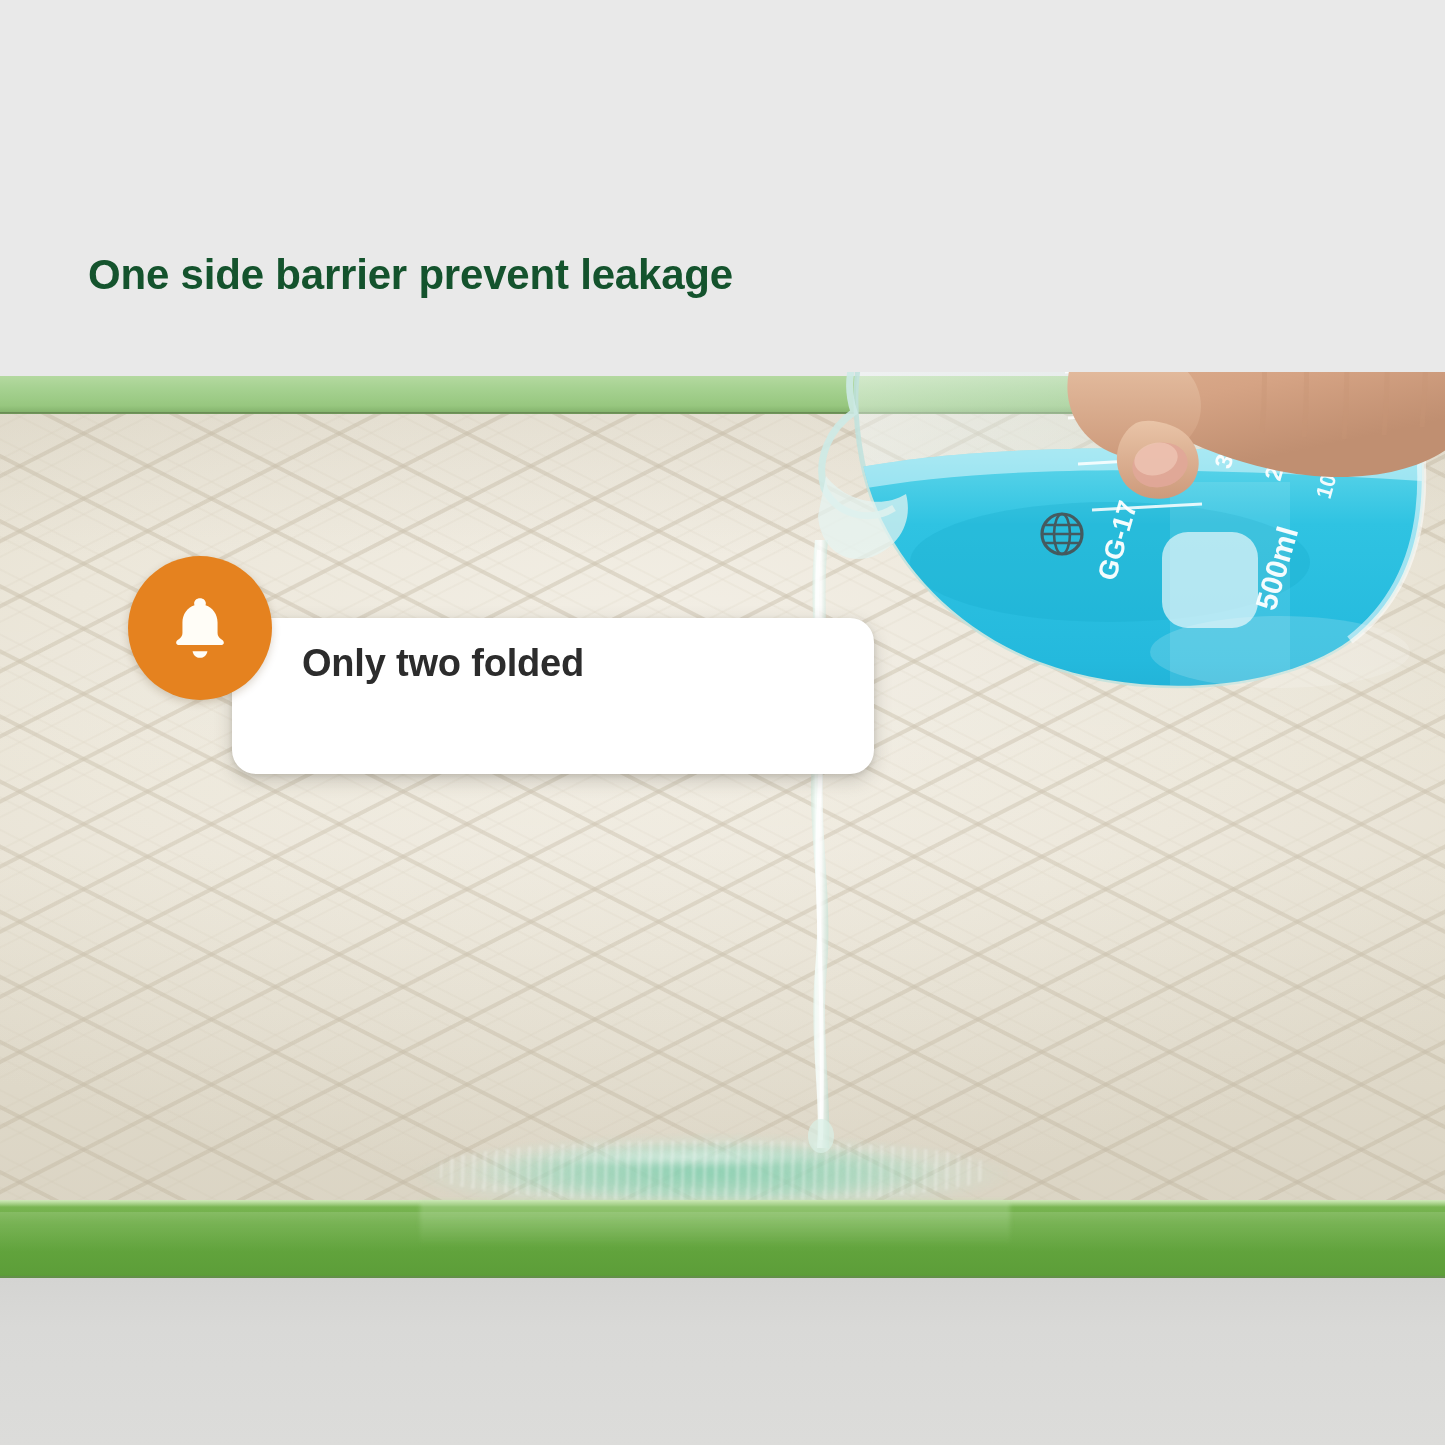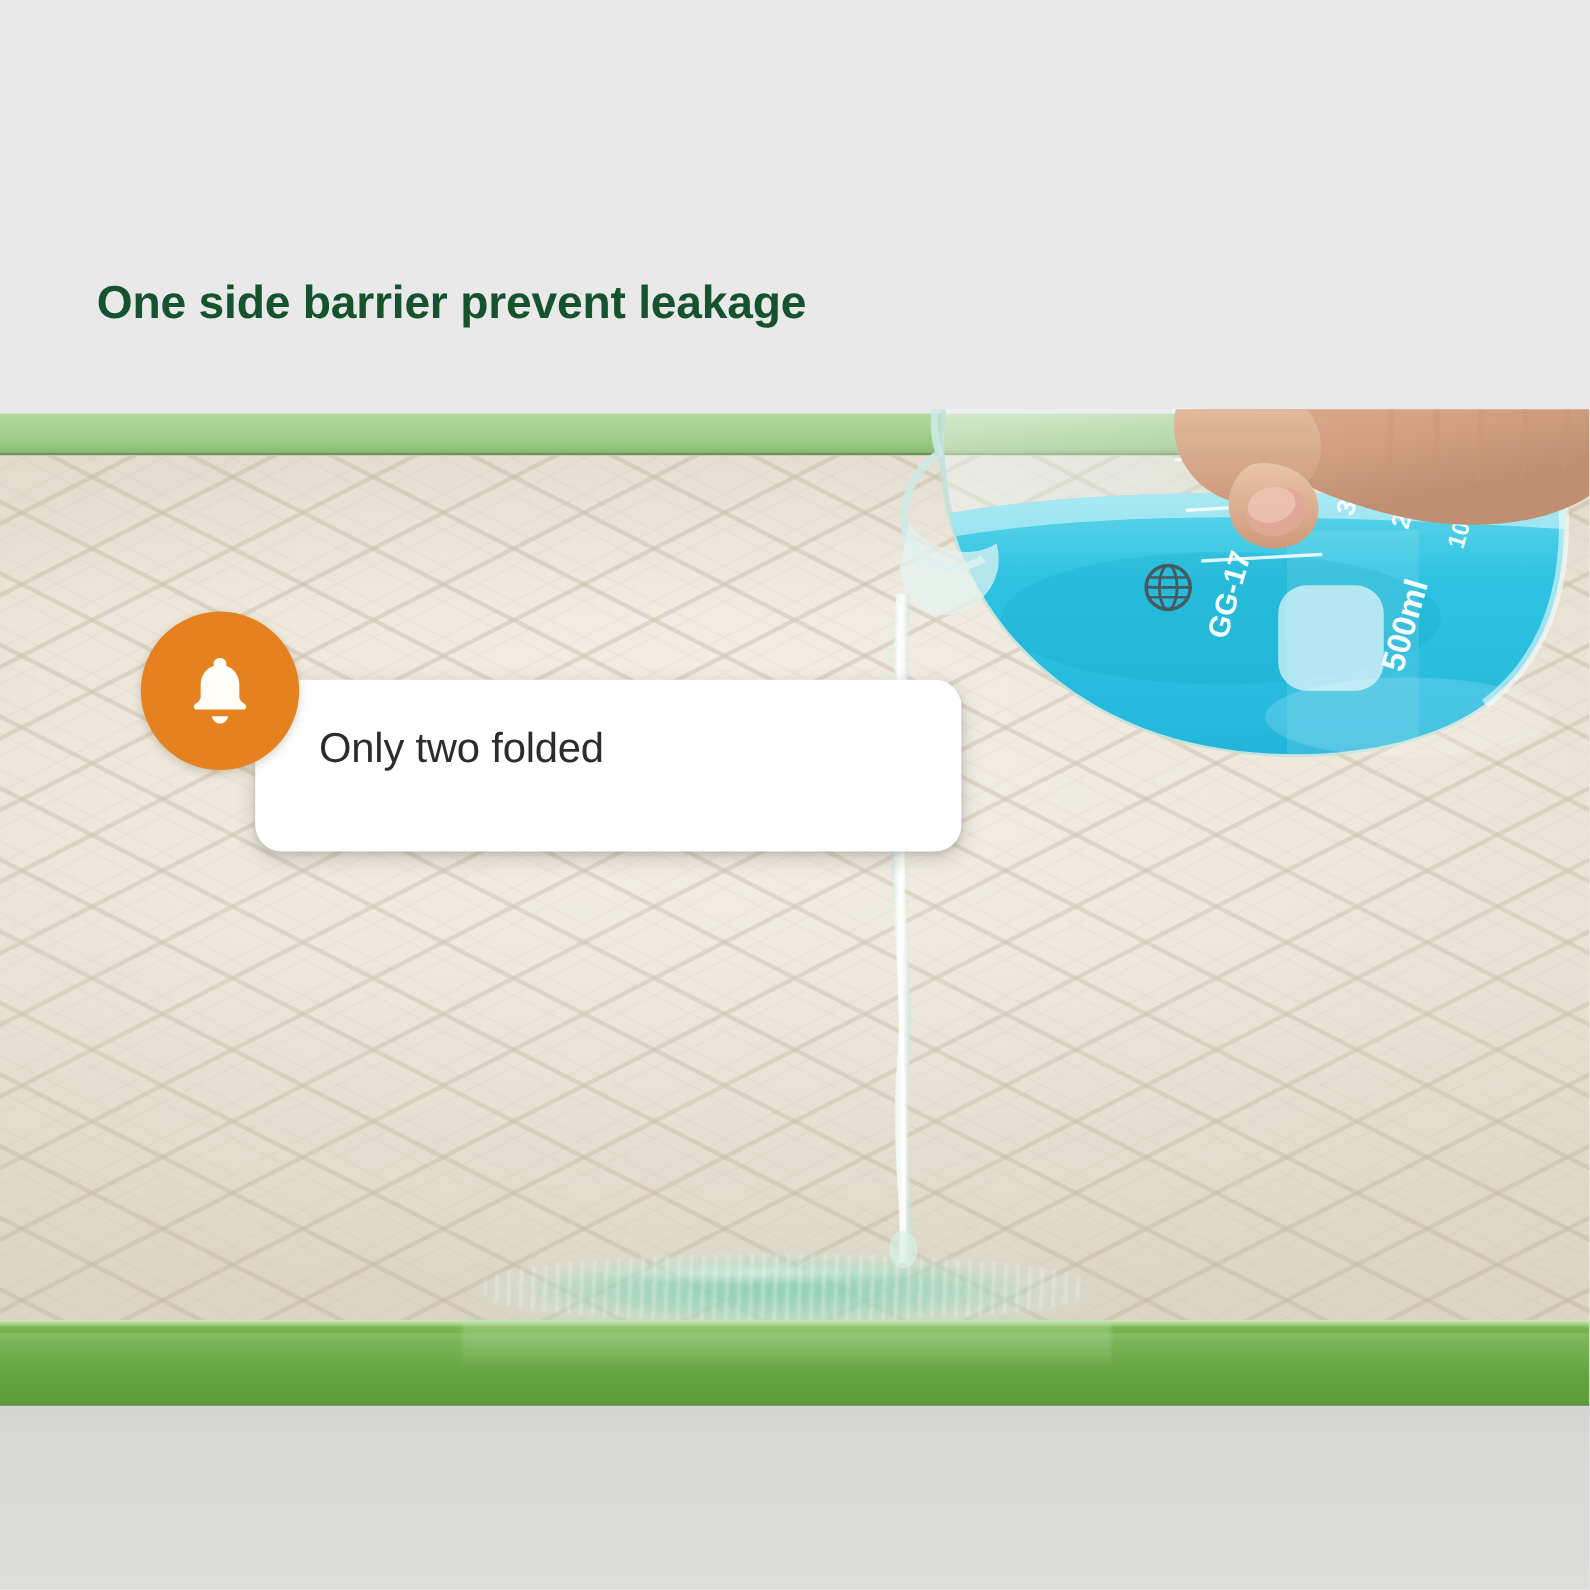--- a/index.html
+++ b/index.html
@@ -145,23 +145,23 @@
 
   
   .callout { position:absolute; left:128px; top:556px; width:640px; height:230px; }
 
   .callout-card {
     position:absolute; left:104px; top:62px; width:642px; height:156px;
     background:#ffffff; border-radius:24px;
     box-shadow:0 6px 18px rgba(60,55,45,.22), 0 2px 5px rgba(60,55,45,.12);
   }
   .callout-text {
-    position:absolute; left:162px; top:84px; width:600px;
-    font-size:38px; font-weight:normal; color:#2c2c2c;
-    line-height:1.26; letter-spacing:-.2px;margin-top:18px;
+    position:absolute; left:174px; top:84px; width:600px;
+    font-size:38px; font-weight:bold; color:#2c2c2c;
+    line-height:1.26; letter-spacing:-.2px;
   }
   .callout-badge {
     position:absolute; left:0px; top:0px; width:144px; height:144px;
     border-radius:50%; background:#e5821f;
     box-shadow:0 3px 9px rgba(90,60,20,.22);
     display:flex; align-items:center; justify-content:center;
   }
   .callout-badge svg { width:72px; height:72px; display:block; }
 
   

